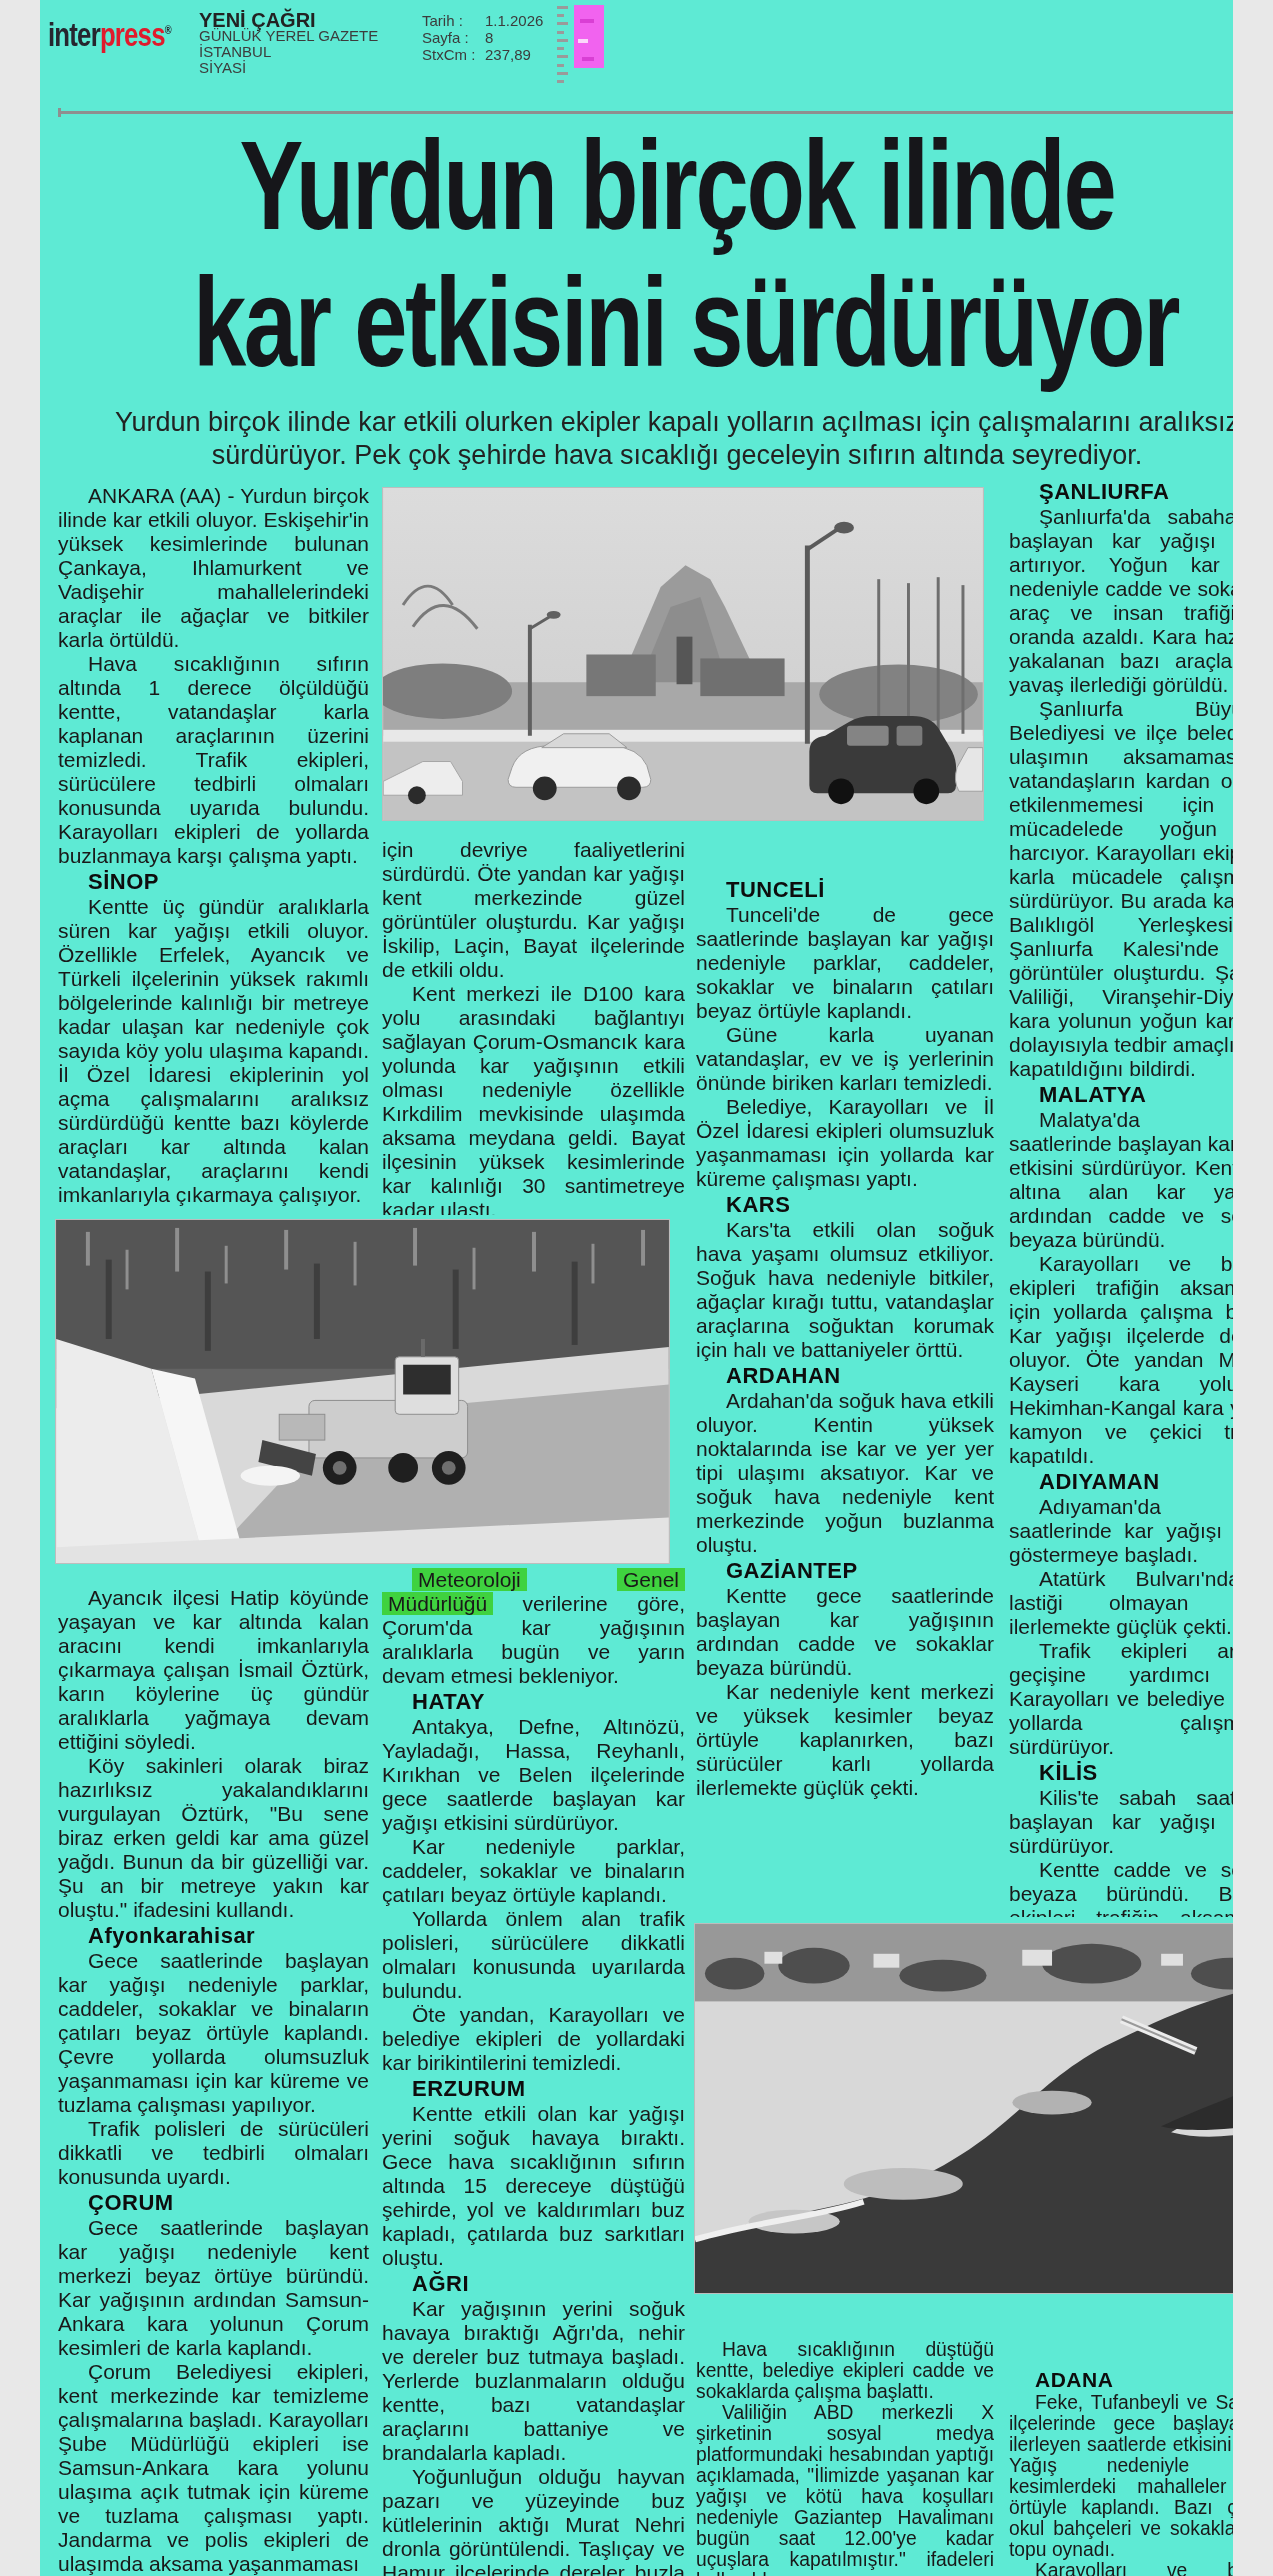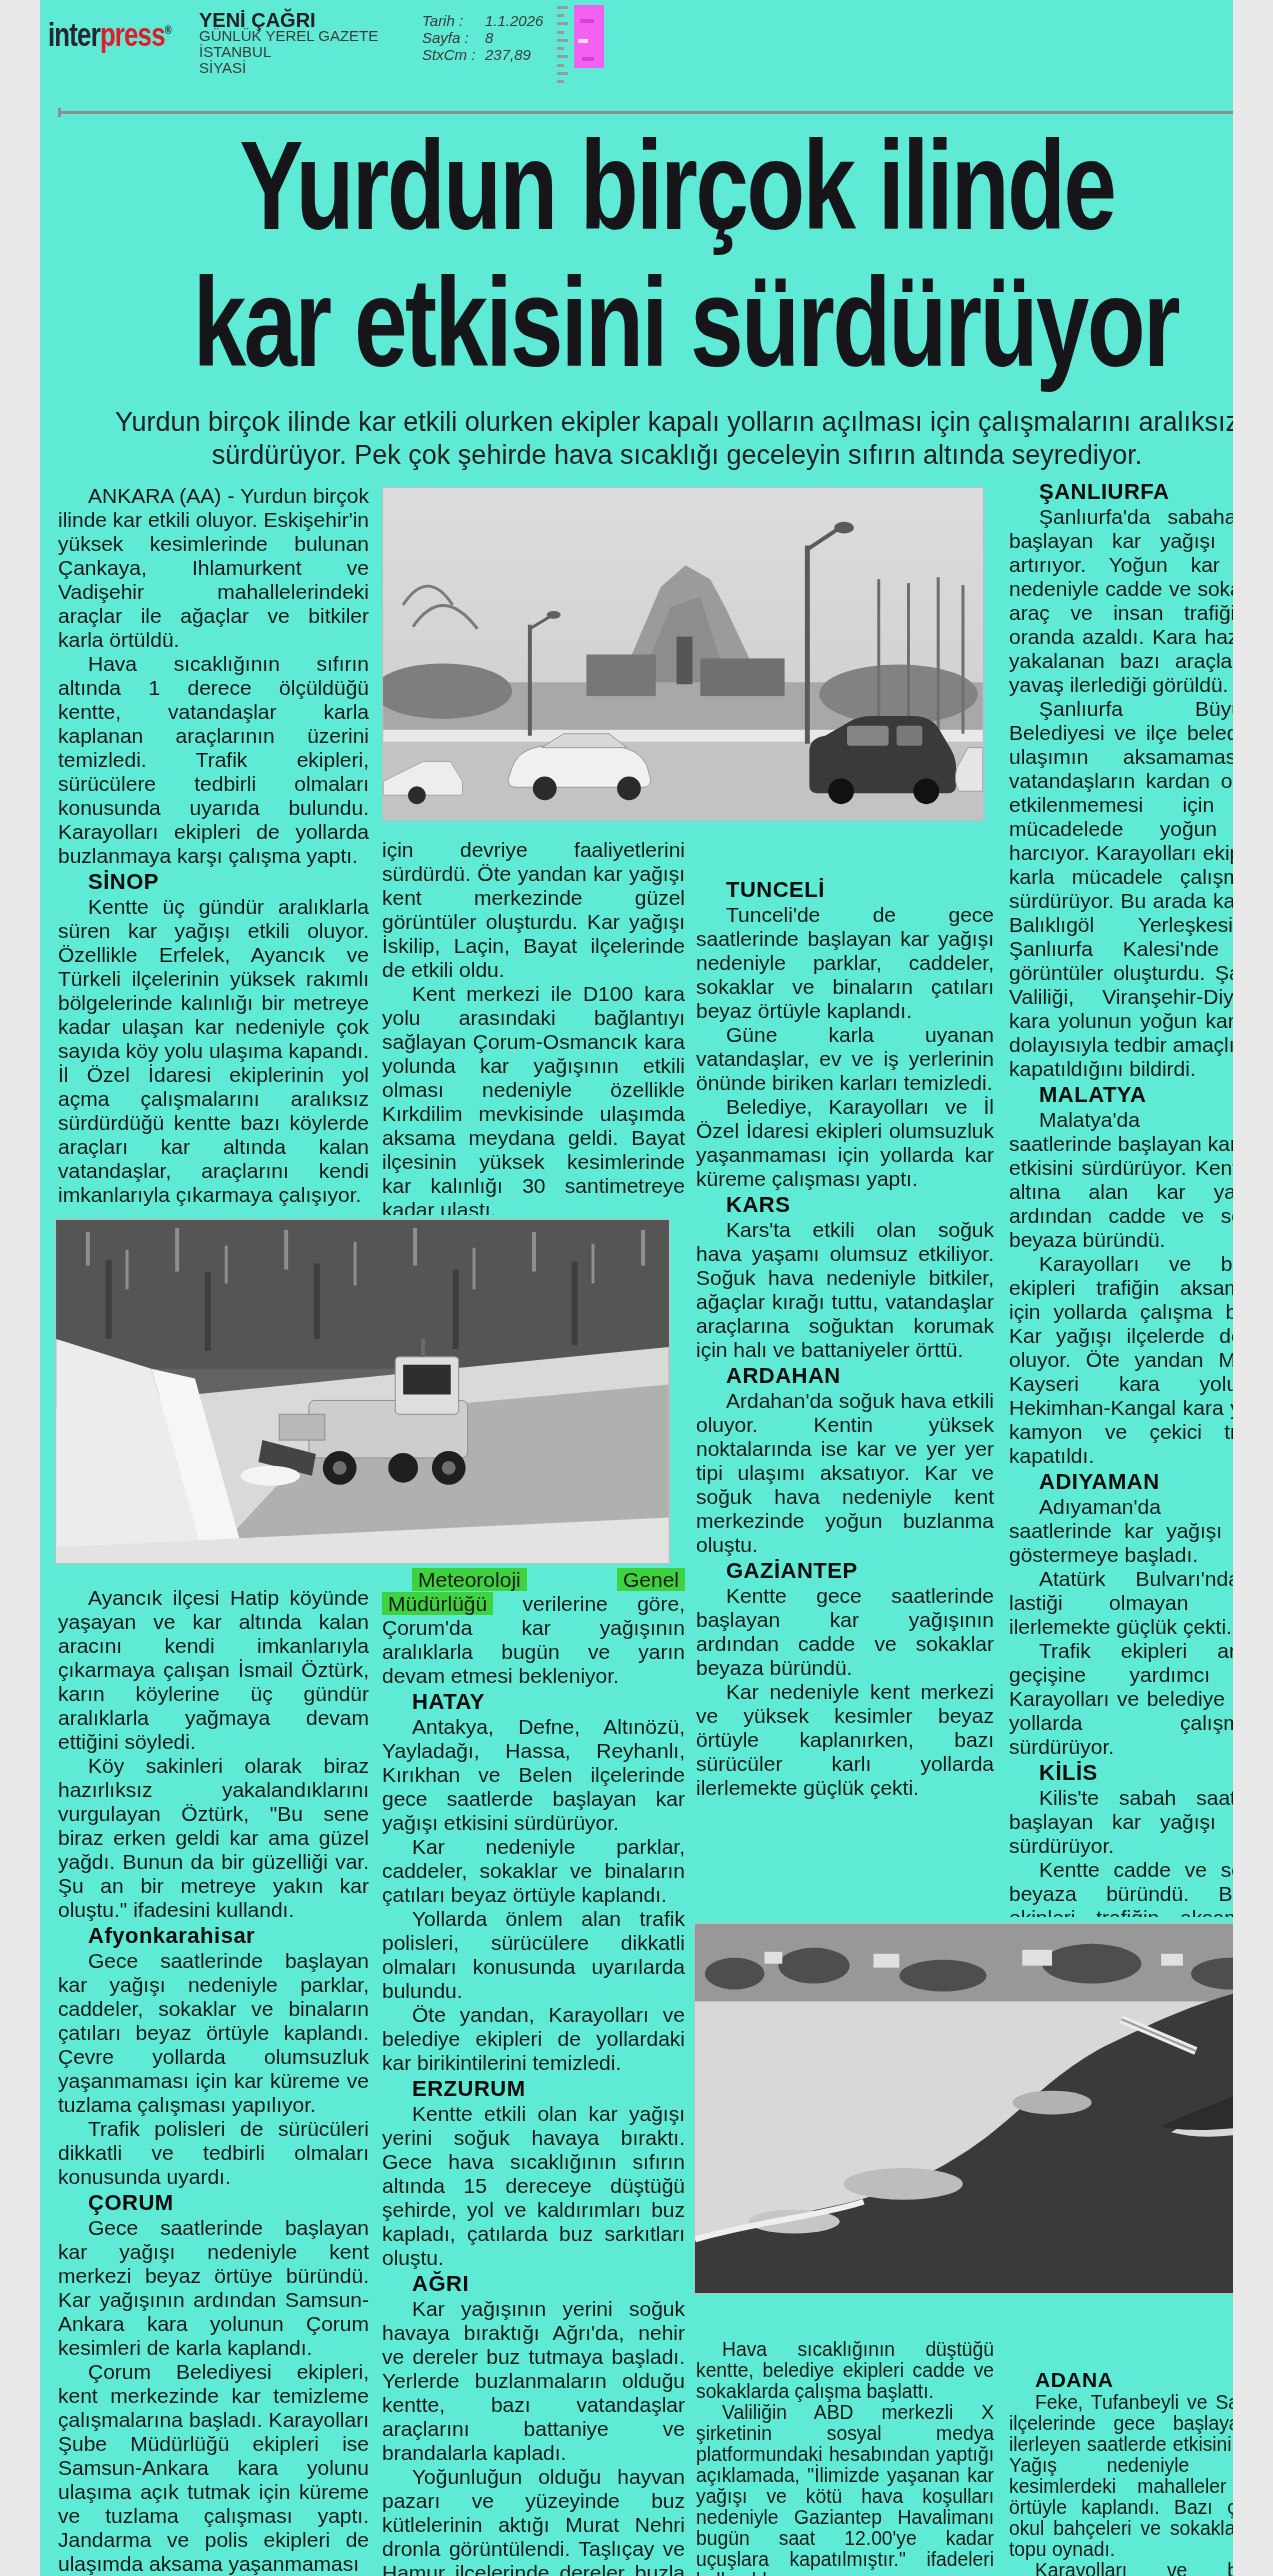--- a/index.html
+++ b/index.html
@@ -9,21 +9,21 @@
   .header{position:absolute;left:0;top:0;width:1274px;height:99px;}
   .logo{position:absolute;left:8px;top:16px;font-weight:bold;font-size:33px;letter-spacing:-1px;
         transform:scaleX(.78);transform-origin:0 50%;white-space:nowrap;}
   .logo-inter{color:#26262e;}
   .logo-press{color:#e01b2c;}
   .logo-reg{color:#26262e;font-size:12px;vertical-align:super;}
   .pub{position:absolute;left:159px;top:12px;font-size:15px;line-height:16px;color:#3c3c3c;
        text-transform:uppercase;white-space:nowrap;}
   .pub-name{font-weight:bold;font-size:20px;color:#222;}
   .meta{position:absolute;left:382px;top:12px;font-size:15px;line-height:17px;color:#3c3c3c;}
-  .meta-row{display:flex;font-style:italic;}
+  .meta-row{display:flex;}
   .meta-label{width:63px;}
   .meta-value{}
   .barcode{position:absolute;left:517px;top:4px;width:52px;height:83px;}
   .bc-glyphs{position:absolute;left:0;top:2px;width:13px;height:77px;display:flex;flex-direction:column;justify-content:space-between;}
   .bc-glyphs i{display:block;height:3px;background:#9a9a9a;}
   .bc-glyphs i:nth-child(odd){width:11px;} .bc-glyphs i:nth-child(even){width:7px;}
   .bc-pink{position:absolute;left:17px;top:1px;width:30px;height:63px;background:#f163ef;}
   .bc-mark1{position:absolute;left:6px;top:14px;width:14px;height:4px;background:#d93fd4;}
   .bc-mark2{position:absolute;left:4px;top:34px;width:10px;height:4px;background:#fbd7fa;}
   .bc-mark3{position:absolute;left:8px;top:52px;width:12px;height:4px;background:#d93fd4;}

